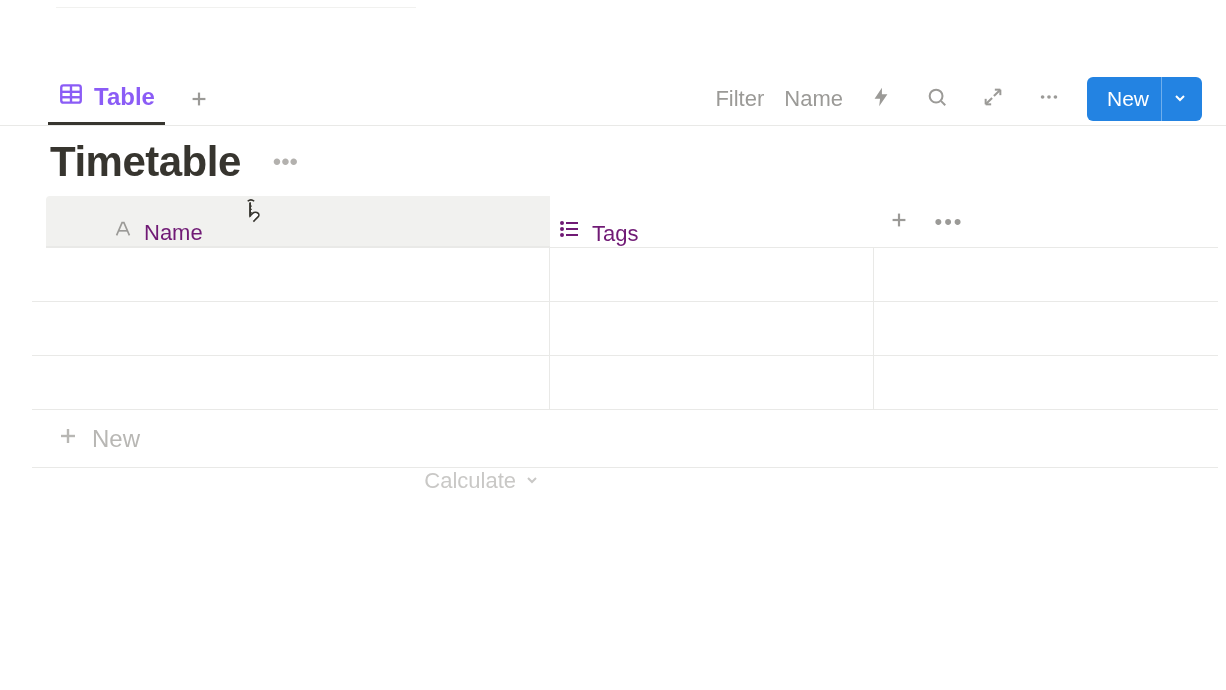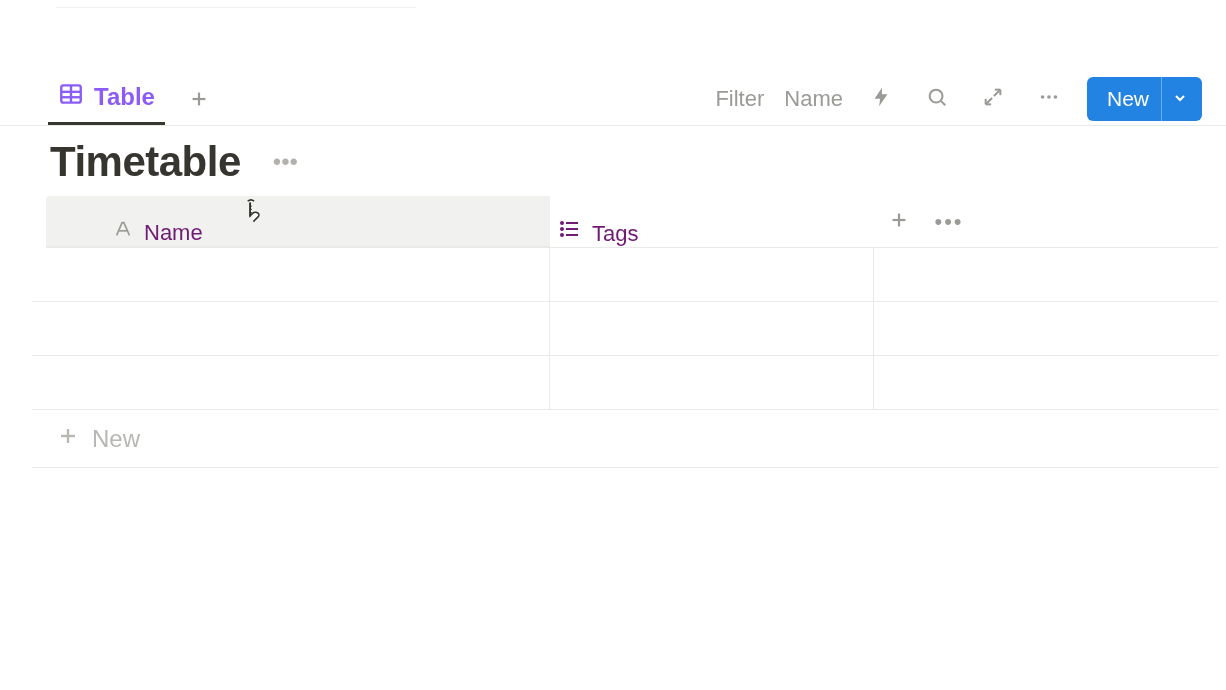--- a/index.html
+++ b/index.html
@@ -385,20 +385,28 @@
       <span>
         <svg viewBox="0 0 24 24" fill="none" stroke="currentColor" stroke-width="2.4">
           <line x1="12" y1="5" x2="12" y2="19"></line>
           <line x1="5" y1="12" x2="19" y2="12"></line>
         </svg>
       </span>
       <span>New</span>
     </div>
   </div>
 
+  <div class="calc-row">
+    <span>Calculate</span>
+    <span>
+      <svg viewBox="0 0 24 24" fill="none" stroke="currentColor" stroke-width="3">
+        <polyline points="6 9 12 15 18 9"></polyline>
+      </svg>
+    </span>
+  </div>
 
   <div class="cursor">
     <svg viewBox="0 0 32 32" fill="none" stroke="#37352f" stroke-width="2">
       <path d="M10 6 v16 l3 -3 c2 -2 5 -2 7 0 l0 0 c1 1 1 3 0 4 l-6 6" fill="#fff"></path>
       <path d="M10 6 v16" stroke-linecap="round"></path>
       <path d="M10 10 h2 M10 14 h2 M10 18 h2" stroke-width="1.4"></path>
       <path d="M7 4 a6 6 0 0 1 8 0"></path>
     </svg>
   </div>
 

